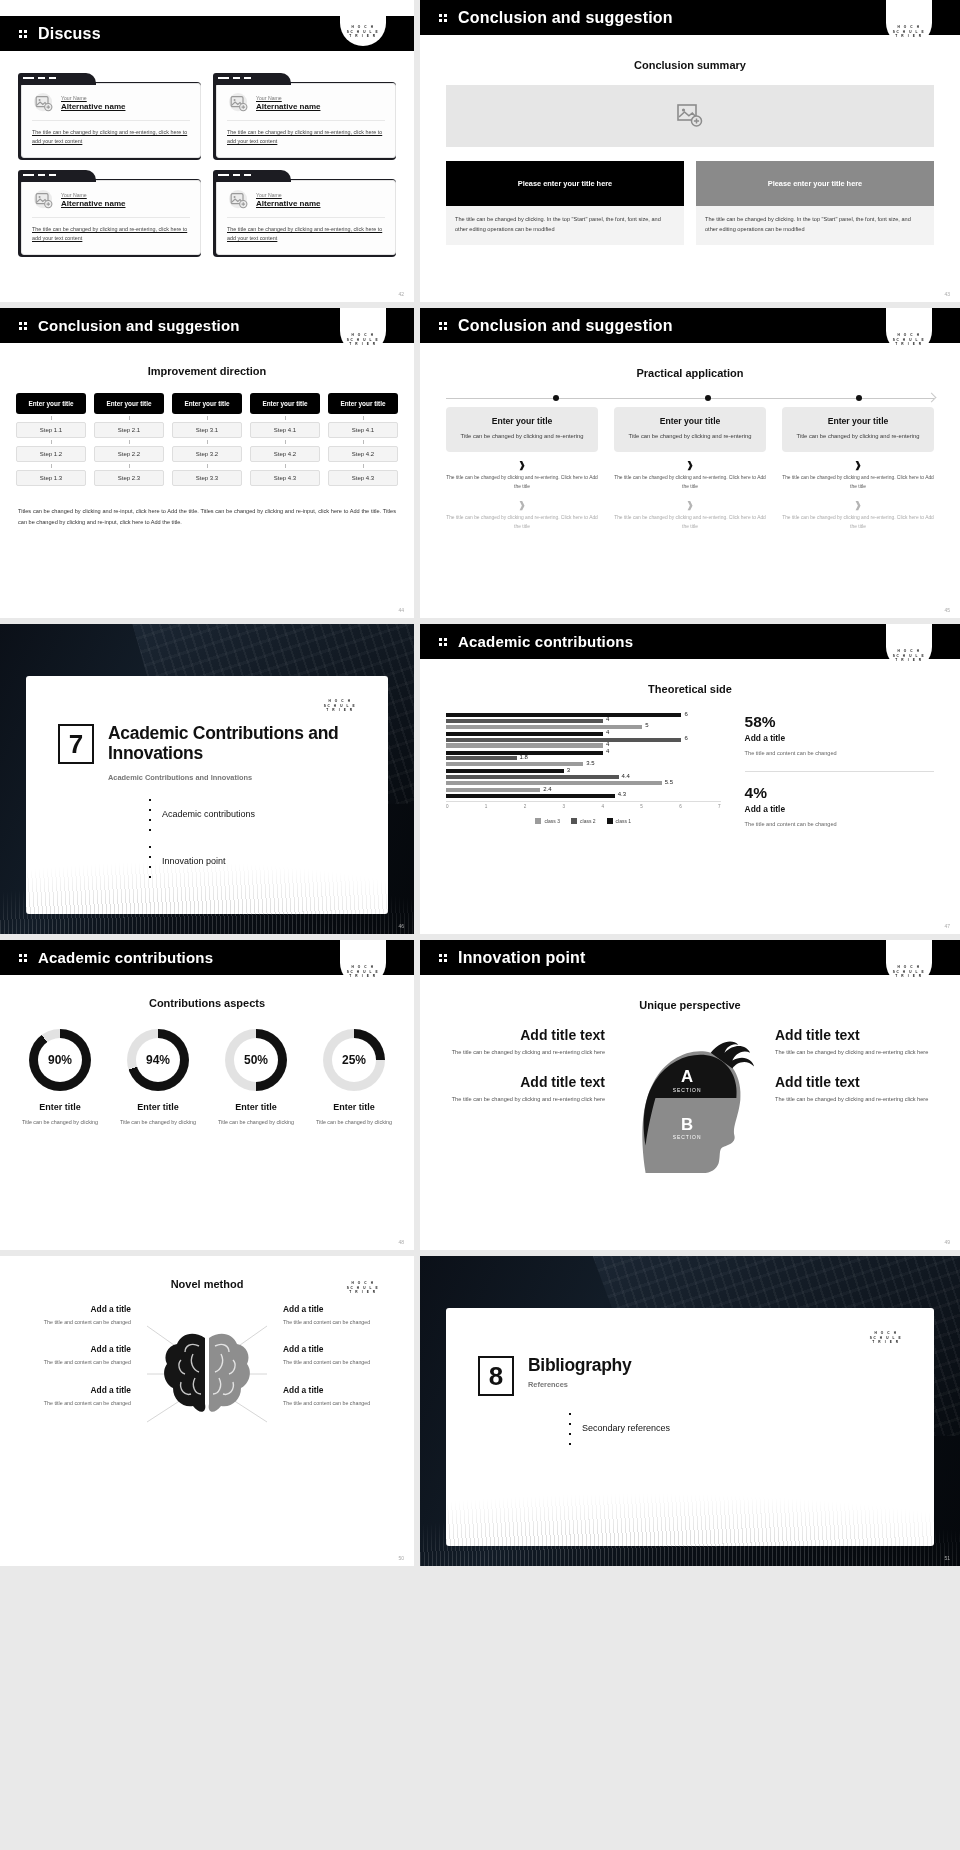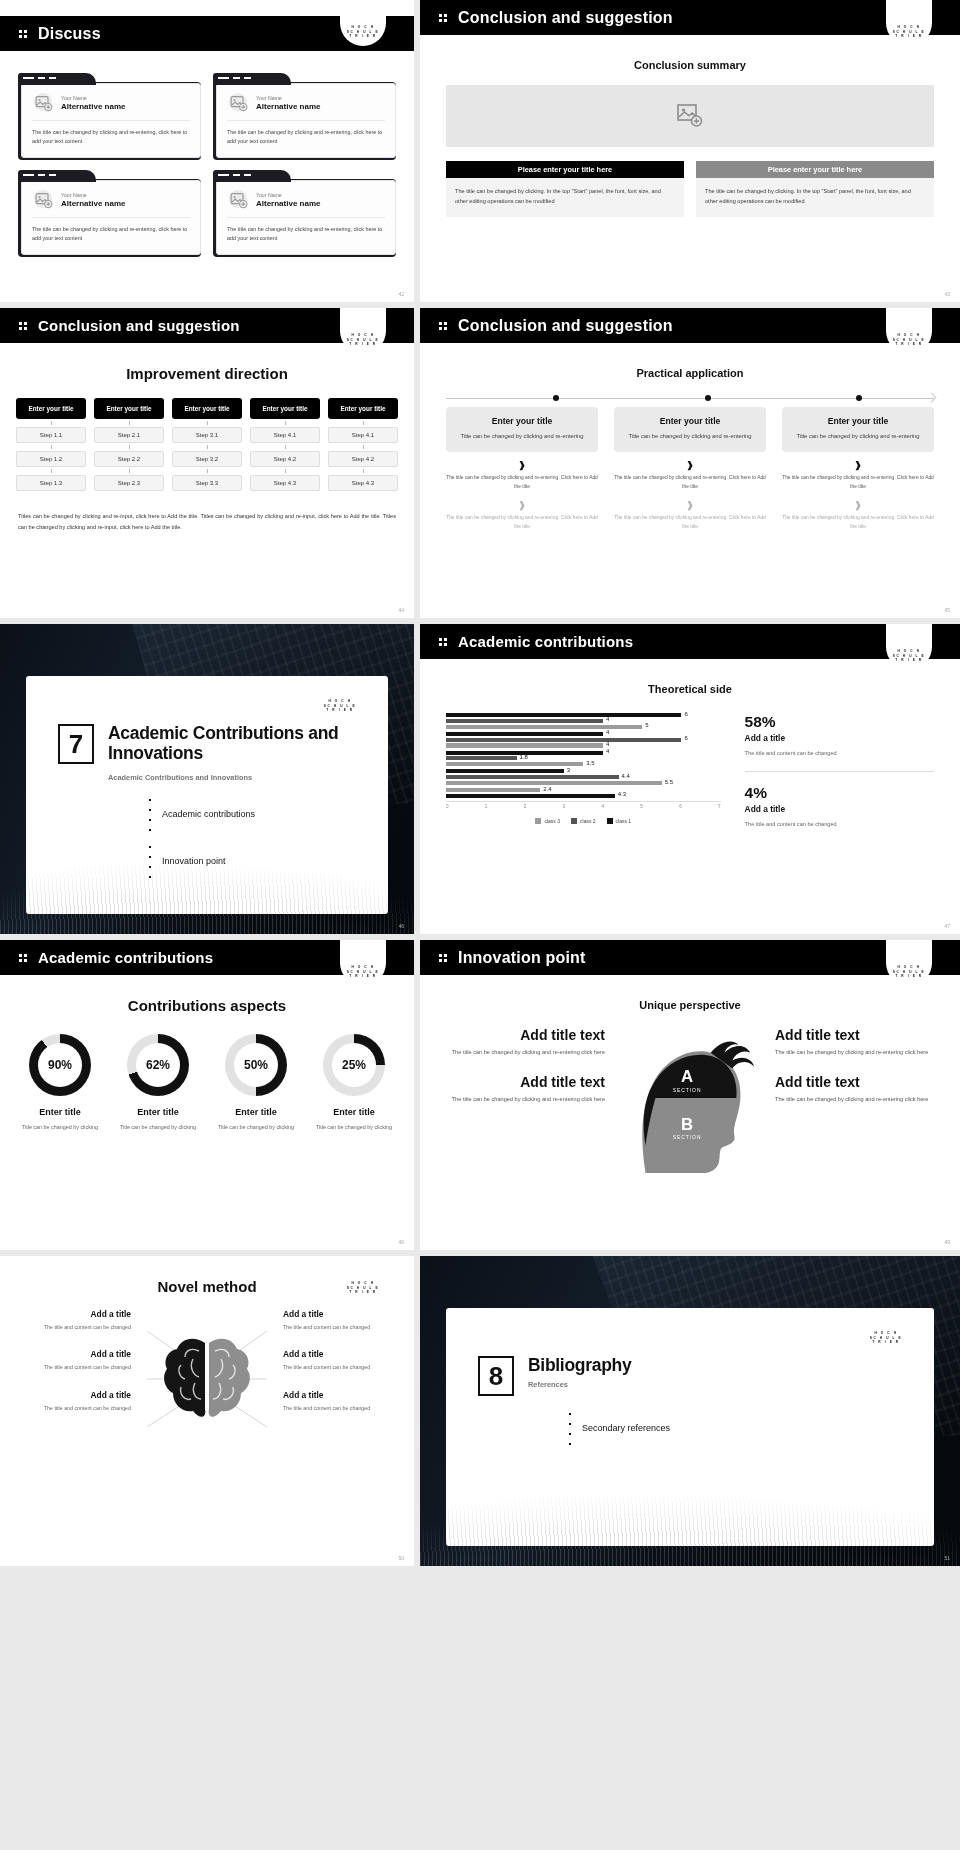--- a/index.html
+++ b/index.html
@@ -35,43 +35,43 @@
 
   
   .s42 .hdr { height:35px; font-size:16px;margin-top:16px; }
   .cards { display:grid; grid-template-columns:1fr 1fr; gap:10px 12px; padding:22px 18px 0 18px; }
   .folder { position:relative; padding-top:9px; }
   .tab { position:absolute; left:0; top:0; width:78px; height:12px; background:#1c1c22;
          border-radius:3px 10px 0 0; }
   .tab em { position:absolute; top:4px; left:5px; width:11px; height:2px; background:#fff; display:block; }
   .tab em:nth-child(2){ left:20px; width:7px;}
   .tab em:nth-child(3){ left:31px; width:7px;}
-  .fbody { background:#1c1c22; border-radius:0 4px 4px 4px; padding:1px 0 2px 3px; }
+  .fbody { background:#1c1c22; border-radius:0 4px 4px 4px; padding:1px 0 2px 3px;text-decoration:underline; }
   .fcard { background:#fdfdfd; border:1px solid #e4e4e4; border-radius:3px; padding:9px 10px 10px 10px; }
   .frow { display:flex; align-items:center; gap:7px; }
   .imgicon { width:22px; height:20px; flex:none; position:relative; }
   .fnames .nm { font-size:5.2px; color:#777; }
   .fnames .alt { font-size:8px; font-weight:bold; color:#111; margin-top:1px; }
   .fdiv { height:1px; background:#e8e8e8; margin:7px 0 7px 0; }
   .ftxt { font-size:5.4px; color:#444; line-height:1.75; }
 
   
   .s43 .hdr { height:35px; font-size:16px; }
   .ctitle { text-align:center; font-size:11px; font-weight:bold; margin-top:24px; }
   .photobox { margin:14px 26px 0 26px; height:62px; background:#e6e6e6;
               display:flex; align-items:center; justify-content:center; }
   .twocol { display:grid; grid-template-columns:1fr 1fr; gap:12px; margin:14px 26px 0 26px; }
-  .capbar { text-align:center; color:#fff; font-weight:bold; font-size:7.4px; padding:4px 0; }
+  .capbar { text-align:center; color:#fff; font-weight:bold; font-size:7.4px; padding:18px 0; }
   .capbar.dark { background:#000; }
   .capbar.grey { background:#8a8a8a; }
   .capbody { background:#f3f3f3; font-size:5.6px; color:#3a3a3a; line-height:1.85; padding:8px 9px 10px 9px; }
 
   
   .s44 .hdr { height:35px; font-size:15px; }
-  .h2c { text-align:center; font-size:15px; font-weight:bold; margin-top:22px; }
+  .h2c { text-align:center; font-size:11px; font-weight:bold; margin-top:22px; }
   .steps { display:grid; grid-template-columns:repeat(5,1fr); gap:8px; padding:0 16px; margin-top:16px; }
   .stepcol { display:flex; flex-direction:column; }
   .stephead { background:#000; color:#fff; font-size:6.4px; font-weight:bold; text-align:center;
               border-radius:3px; padding:7px 0; }
   .conn { width:1px; height:4px; background:#bbb; margin:2px auto; }
   .stepbox { background:#f4f4f4; border:1px solid #dedede; border-radius:2px;
              font-size:6px; color:#333; text-align:center; padding:4px 0; }
   .para44 { font-size:5.6px; color:#333; line-height:2; text-align:justify; margin:20px 18px 0 18px; }
 
   
@@ -634,21 +634,21 @@
     <div class="donuts" id="donuts48">
         <div class="dcell">
           <div class="donut" style="background: conic-gradient(rgb(17, 17, 17) 0deg, rgb(17, 17, 17) 90%, rgb(226, 226, 226) 90%, rgb(226, 226, 226) 100%);">
             <b>90%</b>
           </div>
           <div class="dt">Enter title</div>
           <div class="dd">Title can be changed by clicking</div>
         </div>
         <div class="dcell">
           <div class="donut" style="background: conic-gradient(rgb(17, 17, 17) 0deg, rgb(17, 17, 17) 70%, rgb(226, 226, 226) 70%, rgb(226, 226, 226) 100%);">
-            <b>62%</b>
+            <b>94%</b>
           </div>
           <div class="dt">Enter title</div>
           <div class="dd">Title can be changed by clicking</div>
         </div>
         <div class="dcell">
           <div class="donut" style="background: conic-gradient(rgb(17, 17, 17) 0deg, rgb(17, 17, 17) 50%, rgb(226, 226, 226) 50%, rgb(226, 226, 226) 100%);">
             <b>50%</b>
           </div>
           <div class="dt">Enter title</div>
           <div class="dd">Title can be changed by clicking</div>

